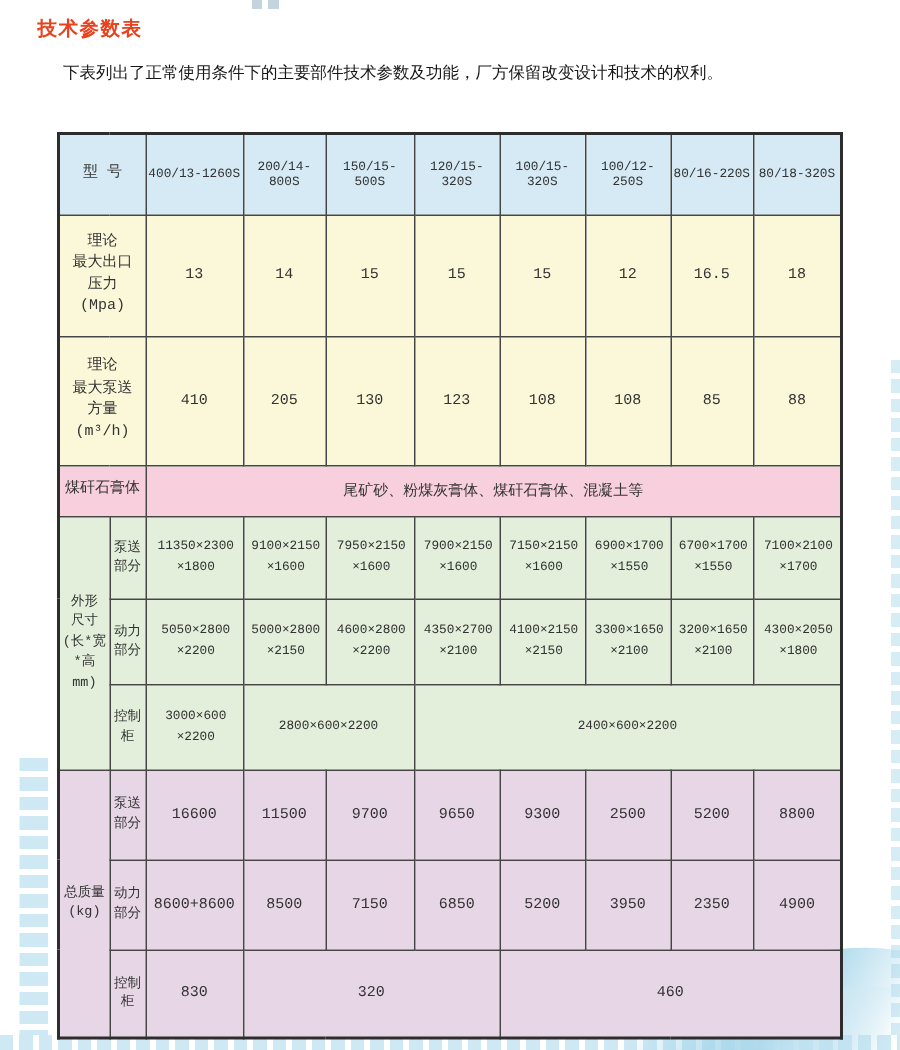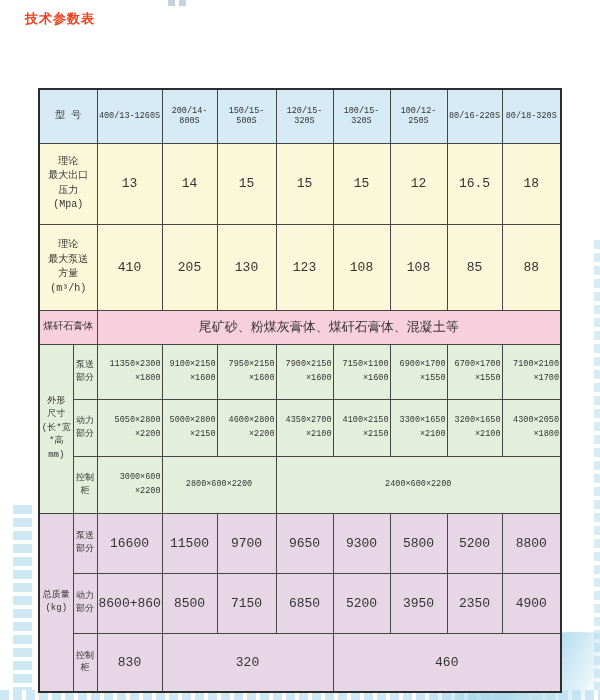--- a/index.html
+++ b/index.html
@@ -31,41 +31,42 @@
   td{border:1px solid #454545;text-align:center;vertical-align:middle;
     color:#333;padding:1px;overflow:hidden;}
   .pre{white-space:pre-line;margin-left:27px;}
   tr.blue td{background:var(--header_bg,#d6eaf5);}
   tr.yellow td{background:var(--yellow_bg,#fbf8d9);}
   tr.pink td{background:var(--pink_bg,#f8cfdc);}
   tr.green td{background:var(--green_bg,#e3efdb);}
   tr.purple td{background:var(--purple_bg,#e7d6e6);}
   .c-model{font-size:8.5px;}
   .c-lab{font-size:10px;line-height:1.45;}
-  .c-num{font-size:13px;margin-left:28px;}
-  .c-dim{font-size:8.5px;line-height:1.6;text-align:right;padding-left:3px;}
+  .c-num{font-size:10px;margin-left:28px;}
+  .c-dim{font-size:8.5px;line-height:1.6;text-align:center;padding-left:3px;}
   .c-dim-c{font-size:8.5px;line-height:1.6;}
   .c-sub{font-size:9px;line-height:1.4;}
   .c-outer{font-size:9px;line-height:1.5;}
   .r1{height:54px;margin-top:24px;} .r2{height:81px;} .r3{height:86px;} .r4{height:34px;}
   .r5{height:55px;} .r6{height:57px;} .r7{height:57px;}
   .r8{height:60px;} .r9{height:60px;} .r10{height:59px;}
 </style>
 </head>
 <body>
 
 <div class="page">
   <div class="top-mark"></div>
   <div class="strip-right"></div>
   <div class="strip-left"></div>
   <div class="strip-bottom"></div>
   <div class="swoosh"></div>
   <div class="swoosh2"></div>
 
   <div class="page-title">技术参数表</div>
+  <div class="intro">下表列出了正常使用条件下的主要部件技术参数及功能，厂方保留改变设计和技术的权利。</div>
 
   <div class="tbl-wrap">
     <table>
       <colgroup>
         <col style="width:34px">
           <col style="width:24px">
           <col style="width:65px">
         <col style="width:55px">
           <col style="width:59px">
           <col style="width:57px">
@@ -132,21 +133,21 @@
         <td class="c-sub pre">泵送
 部分</td>
         <td class="c-dim pre">11350×2300
 ×1800</td>
         <td class="c-dim pre">9100×2150
 ×1600</td>
         <td class="c-dim pre">7950×2150
 ×1600</td>
         <td class="c-dim pre">7900×2150
 ×1600</td>
-        <td class="c-dim pre">7150×1100
+        <td class="c-dim pre">7150×2150
 ×1600</td>
         <td class="c-dim pre">6900×1700
 ×1550</td>
         <td class="c-dim pre">6700×1700
 ×1550</td>
         <td class="c-dim pre">7100×2100
 ×1700</td>
       </tr>
 
       <tr class="green r6">
@@ -182,21 +183,21 @@
       <tr class="purple r8">
         <td rowspan="3" class="c-outer pre">总质量
 (kg)</td>
         <td class="c-sub pre">泵送
 部分</td>
         <td class="c-num">16600</td>
         <td class="c-num">11500</td>
         <td class="c-num">9700</td>
         <td class="c-num">9650</td>
         <td class="c-num">9300</td>
-        <td class="c-num">5800</td>
+        <td class="c-num">2500</td>
         <td class="c-num">5200</td>
         <td class="c-num">8800</td>
       </tr>
 
       <tr class="purple r9">
         <td class="c-sub pre">动力
 部分</td>
         <td class="c-num">8600+8600</td>
         <td class="c-num">8500</td>
         <td class="c-num">7150</td>

